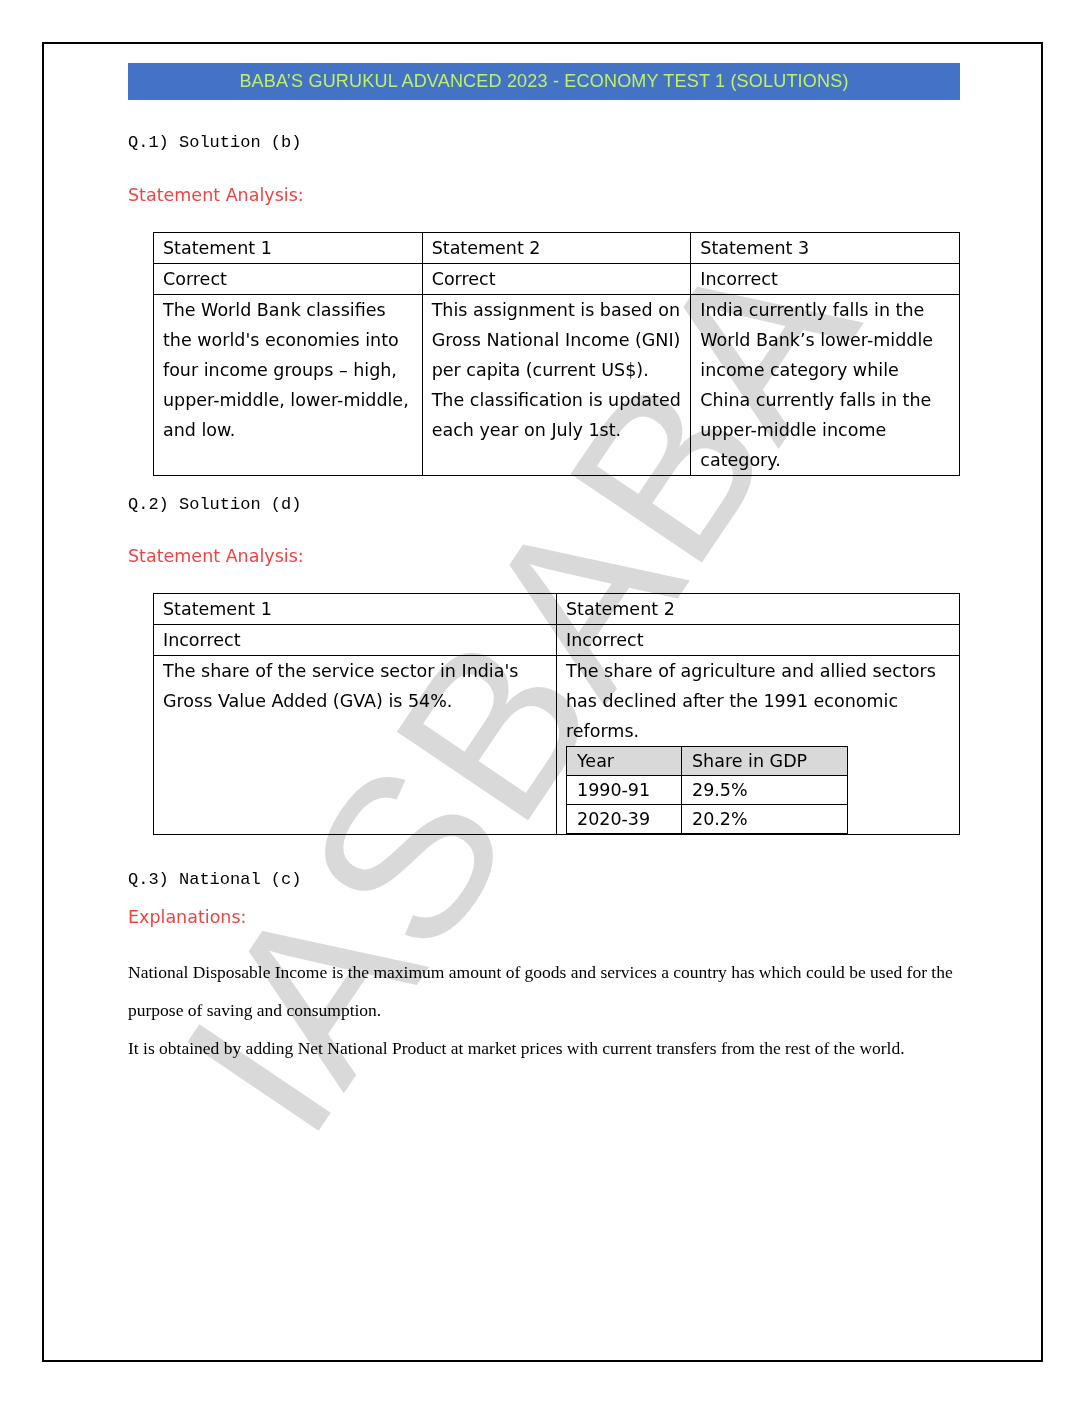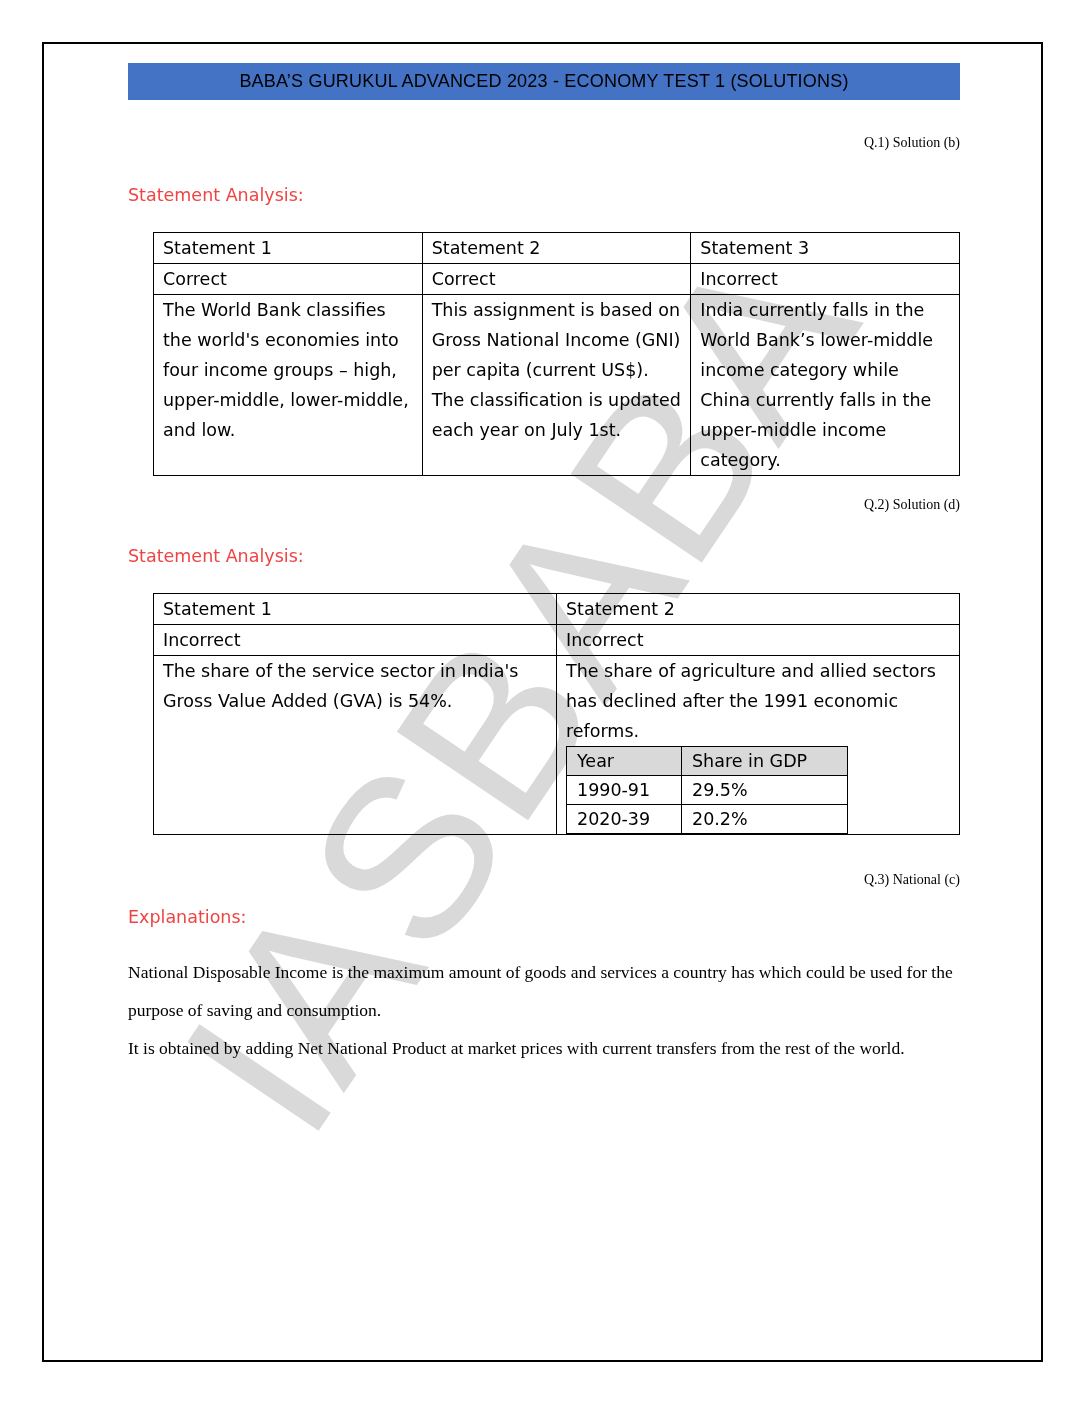--- a/index.html
+++ b/index.html
@@ -7,24 +7,24 @@
          font-family: "Liberation Sans", "DejaVu Sans", sans-serif; color: #000; }
   .page-border { position: absolute; left: 42px; top: 42px; width: 1001px; height: 1320px;
                  border: 2px solid #000; box-sizing: border-box; }
   .watermark { position: absolute; left: 160px; top: 340px; width: 720px; height: 700px;
                pointer-events: none; z-index: 0; }
   .watermark-text { position: absolute; left: 50%; top: 50%;
                     transform: translate(-50%, -50%) rotate(-56deg);
                     font-family: "Liberation Sans", sans-serif; font-size: 230px;
                     color: #d9d9d9; letter-spacing: 2px; white-space: nowrap; }
   .content { position: absolute; left: 128px; top: 63px; width: 832px; z-index: 1; }
-  .header-bar { background: #4472c4; color: #000000; height: 37px; line-height: 37px;
+  .header-bar { background: #4472c4; color: #bef264; height: 37px; line-height: 37px;
                 text-align: center; font-size: 18px; font-family: "Liberation Sans", sans-serif;
                 letter-spacing: 0.2px; }
-  .q-line { font-family: Liberation Serif, serif; font-size: 14px; line-height: 30px; text-align: right; }
+  .q-line { font-family: Liberation Mono, monospace; font-size: 17px; line-height: 30px; }
   .red-heading { font-family: "DejaVu Sans", sans-serif; font-size: 17.5px; color: #ef4444; line-height: 30px; }
   table { border-collapse: collapse; font-family: "DejaVu Sans", sans-serif; font-size: 17.5px; padding-left: 31px; }
   td { border: 1.5px solid #000; vertical-align: top; padding: 0 9px; line-height: 30px; }
   .t1 { margin-left: 25px; width: 807px; table-layout: fixed; }
   .t1 td.c { width: 33.33%; }
   .t2 { margin-left: 25px; width: 807px; table-layout: fixed; }
   .inner { margin-left: 0; margin-top: 0; width: 282px; table-layout: fixed; margin-bottom: 0; }
   .inner td { border: 1.5px solid #000; padding: 0 10px; line-height: 28px; }
   .inner tr.head td { background: #d9d9d9; }
   .inner td.y { width: 94px; }

